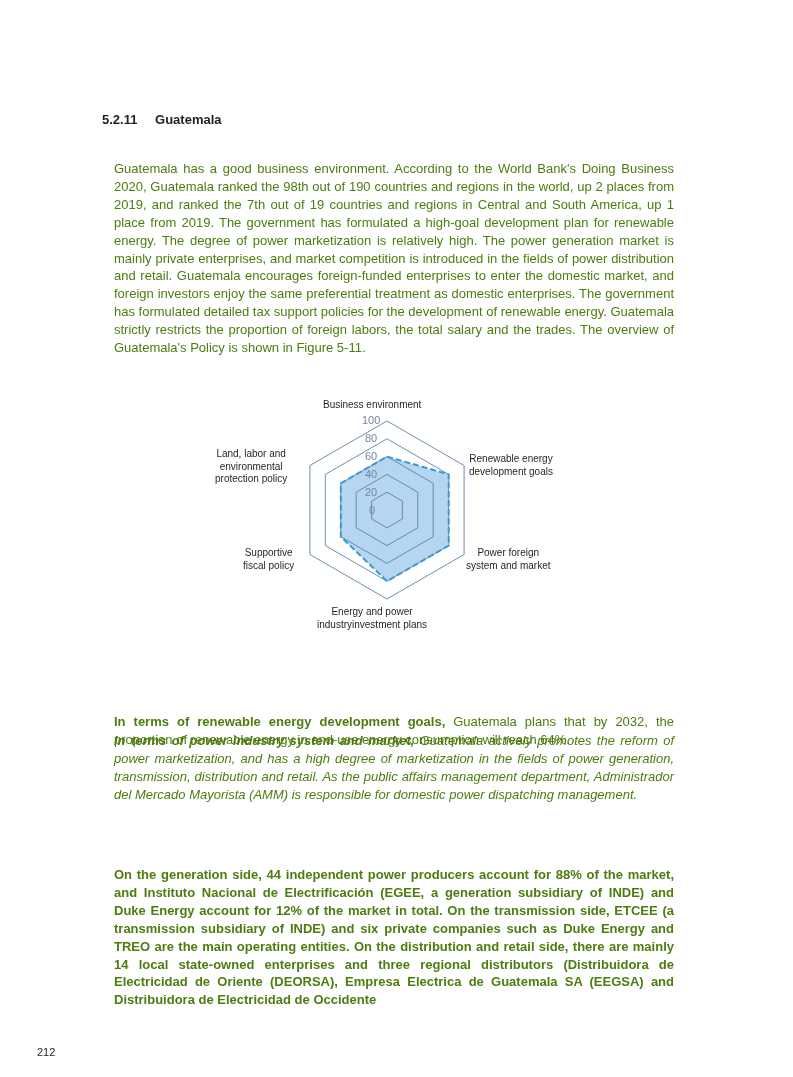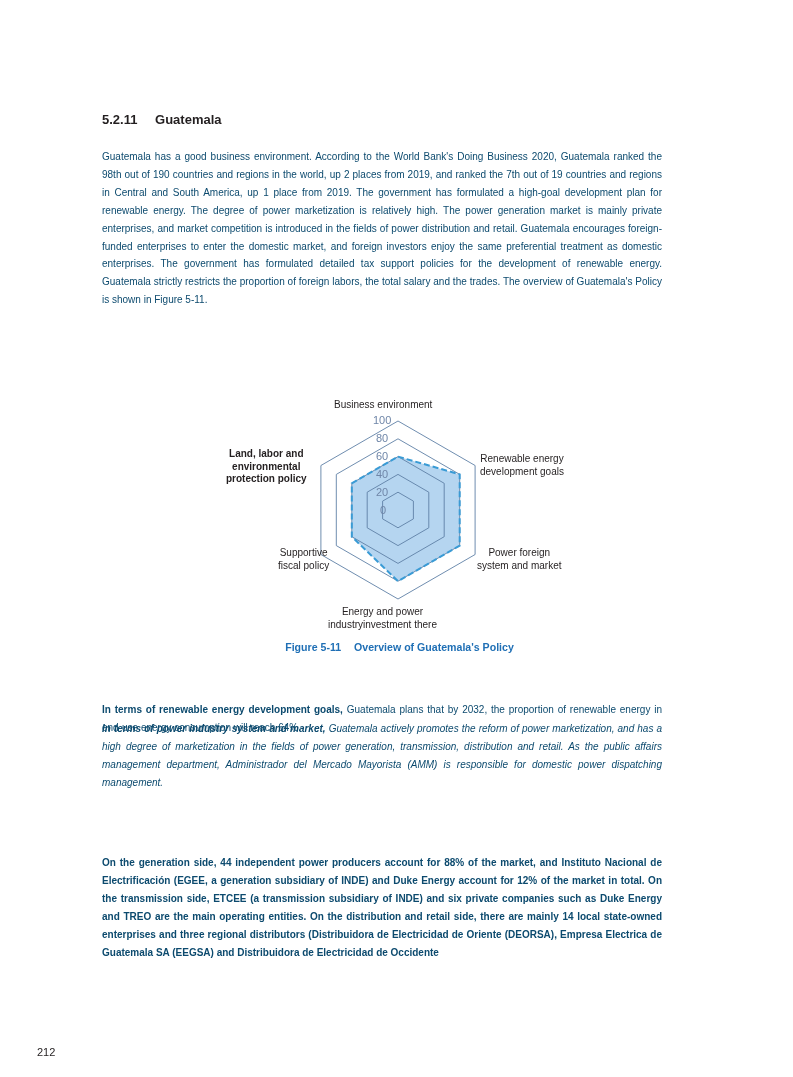--- a/index.html
+++ b/index.html
@@ -1,27 +1,27 @@
 <!DOCTYPE html>
 <html><head>
 <meta charset="utf-8">
 <style>
   html, body { margin: 0; padding: 0; background: #ffffff; }
   body { width: 793px; height: 1077px; position: relative; overflow: hidden;
          font-family: "Liberation Sans", "DejaVu Sans", sans-serif; color: #231f20; }
   .heading { position: absolute; left: 102px; top: 112px; font-size: 13px; font-weight: bold; color: #231f20; }
   .heading .num { margin-right: 14px; }
-  .para { position: absolute; left: 102px; width: 560px; font-size: 10px; line-height: 17.9px;
-          text-align: justify; color: #0c4a6e; margin: 0; }
+  .para { position: absolute; left: 102px; width: 560px; font-size: 13px; line-height: 17.9px;
+          text-align: justify; color: #4d7c0f; margin: 12px; }
   .para b { font-weight: bold; }
   #p1 { top: 148px; }
   #p2 { top: 701px; }
   #p3 { top: 720px; font-style: italic; }
   #p4 { top: 854px; font-weight: bold; }
-  .chart { position: absolute; left: 18px; top: 0; width: 723px; height: 680px; pointer-events: none; }
+  .chart { position: absolute; left: 7px; top: 0; width: 723px; height: 680px; pointer-events: none; }
   .chart svg { position: absolute; left: 0; top: 0; }
   .axis-label { position: absolute; font-size: 10px; line-height: 12.5px; color: #231f20; text-align: center; white-space: nowrap; }
   .tick { position: absolute; font-size: 11px; color: #6f86a8; line-height: 12px; text-align: center; }
   .caption { position: absolute; left: 0; width: 763px; top: 641px; text-align: center; font-size: 10.6px;
              font-weight: bold; color: #1f6fb5; }
   .caption .fig-num { margin-right: 10px; }
   .page-num { position: absolute; left: 37px; top: 1046px; font-size: 11px; color: #231f20; }
 </style>
 </head>
 <body>
@@ -51,45 +51,41 @@
     <div>development goals</div>
   </div>
 
   <div class="axis-label" style="left:459px; top:547px;">
     <div>Power foreign</div>
     <div>system and market</div>
   </div>
 
   <div class="axis-label" style="left:310px; top:606px;">
     <div>Energy and power</div>
-    <div>industryinvestment there</div>
+    <div>industryinvestment plans</div>
   </div>
 
-  <div class="axis-label" style="left:236px; top:547px;margin-left:24px;">
+  <div class="axis-label" style="left:236px; top:547px;">
     <div>Supportive</div>
     <div>fiscal policy</div>
   </div>
 
-  <div class="axis-label" style="left:208px; top:448px;font-weight:bold;">
+  <div class="axis-label" style="left:208px; top:448px;">
     <div>Land, labor and</div>
     <div>environmental</div>
     <div>protection policy</div>
   </div>
 
   <div class="tick" style="left:355px; top:414px;">100</div>
   <div class="tick" style="left:358px; top:432px;">80</div>
   <div class="tick" style="left:358px; top:450px;">60</div>
   <div class="tick" style="left:358px; top:468px;">40</div>
   <div class="tick" style="left:358px; top:486px;">20</div>
   <div class="tick" style="left:362px; top:504px;">0</div>
 
-  <div class="caption">
-    <span class="fig-num">Figure 5-11</span>
-    <span>Overview of Guatemala's Policy</span>
-  </div>
 </div>
 
 <p class="para" id="p2"><b>In terms of renewable energy development goals,</b><span> Guatemala plans that by 2032, the proportion of renewable energy in end-use energy consumption will reach 64%.</span></p>
 
 <p class="para" id="p3"><b>In terms of power industry system and market,</b><span> Guatemala actively promotes the reform of power marketization, and has a high degree of marketization in the fields of power generation, transmission, distribution and retail. As the public affairs management department, Administrador del Mercado Mayorista (AMM) is responsible for domestic power dispatching management.</span></p>
 
 <p class="para" id="p4">On the generation side, 44 independent power producers account for 88% of the market, and Instituto Nacional de Electrificación (EGEE, a generation subsidiary of INDE) and Duke Energy account for 12% of the market in total. On the transmission side, ETCEE (a transmission subsidiary of INDE) and six private companies such as Duke Energy and TREO are the main operating entities. On the distribution and retail side, there are mainly 14 local state-owned enterprises and three regional distributors (Distribuidora de Electricidad de Oriente (DEORSA), Empresa Electrica de Guatemala SA (EEGSA) and Distribuidora de Electricidad de Occidente</p>
 
 <div class="page-num">212</div>
 

